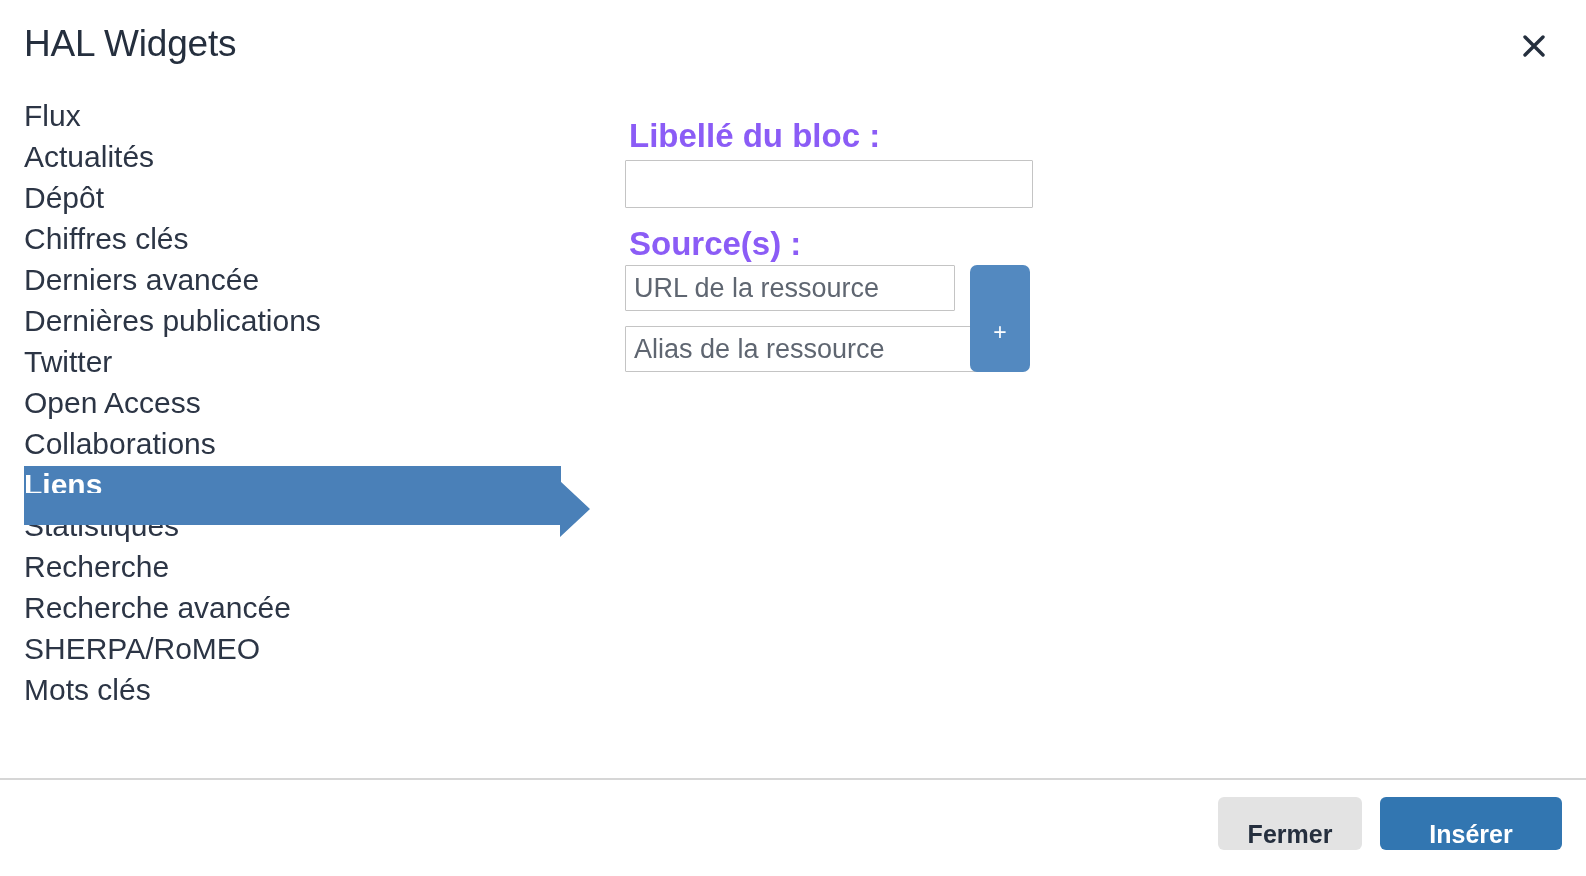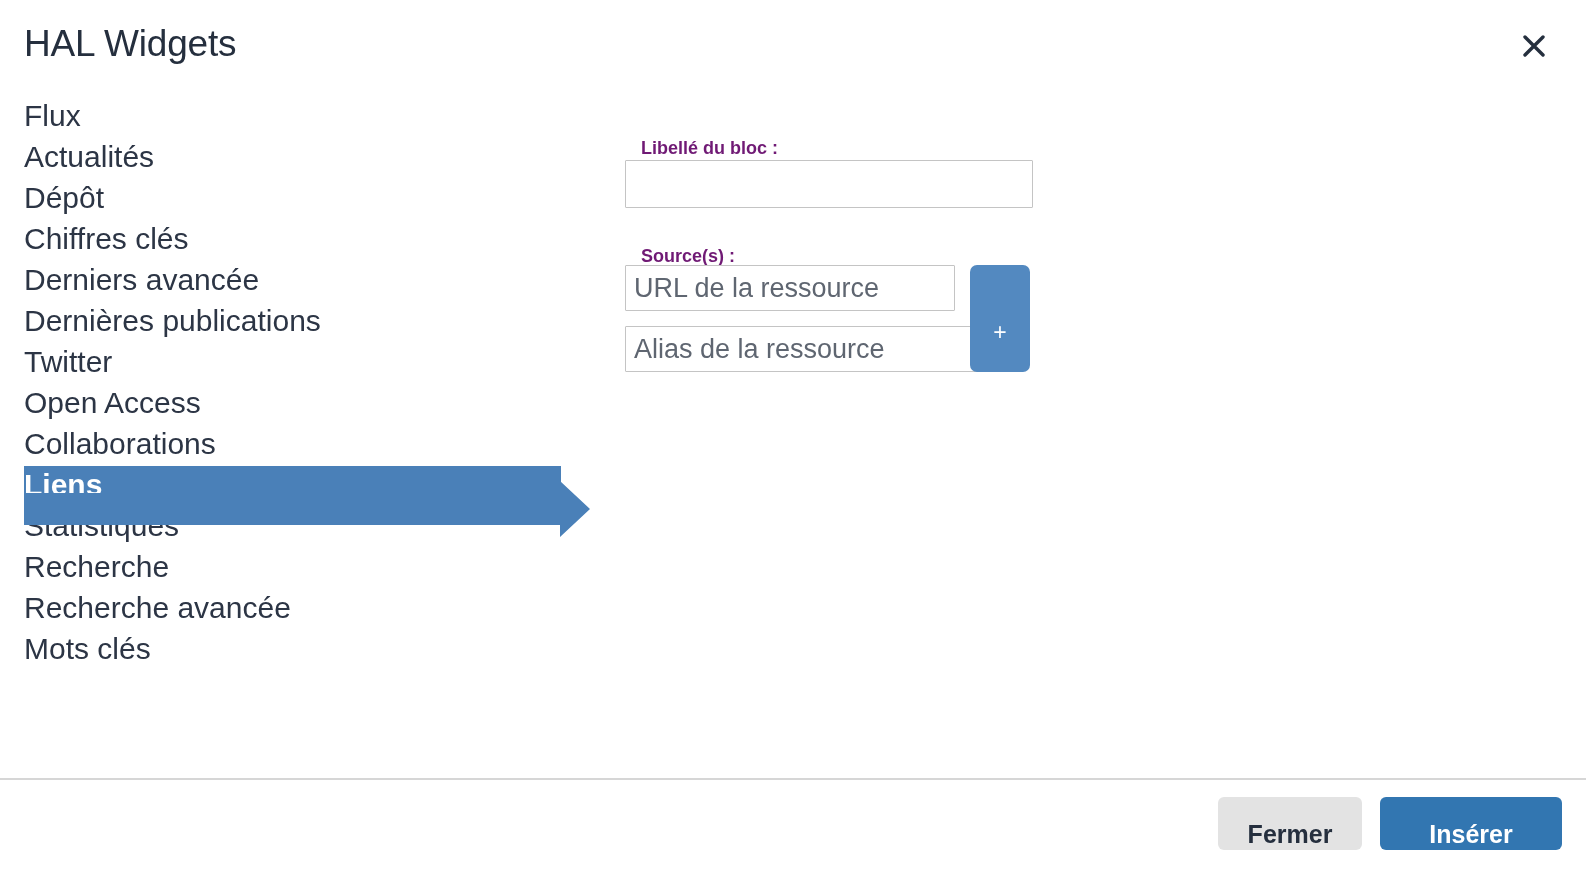--- a/index.html
+++ b/index.html
@@ -114,25 +114,25 @@
   }
 
   
   .form-panel {
     position: absolute;
     left: 625px;
     top: 0;
     width: 500px;
   }
   .field-label {
-    font-size: 18px;
+    font-size: 33px;
     font-weight: 700;
-    color: #701a75;
+    color: #8b5cf6;
     line-height: 32px;
-    margin: 16px;
+    margin: 4px;
     white-space: nowrap;
   }
   .label-bloc { position: absolute; left: 0; top: 21px; }
   .label-sources { position: absolute; left: 0; top: 129px; }
 
   .text-input {
     position: absolute;
     box-sizing: border-box;
     border: 1px solid #c4c4c4;
     border-radius: 1px;
@@ -251,20 +251,21 @@
       <li class="widget-item"><span class="item-label">Chiffres clés</span></li>
       <li class="widget-item"><span class="item-label">Derniers avancée</span></li>
       <li class="widget-item"><span class="item-label">Dernières publications</span></li>
       <li class="widget-item"><span class="item-label">Twitter</span></li>
       <li class="widget-item"><span class="item-label">Open Access</span></li>
       <li class="widget-item"><span class="item-label">Collaborations</span></li>
       <li class="widget-item is-selected"><span class="item-label">Liens</span></li>
       <li class="widget-item"><span class="item-label">Statistiques</span></li>
       <li class="widget-item"><span class="item-label">Recherche</span></li>
       <li class="widget-item"><span class="item-label">Recherche avancée</span></li>
+      <li class="widget-item"><span class="item-label">SHERPA/RoMEO</span></li>
       <li class="widget-item"><span class="item-label">Mots clés</span></li>
     </ul>
 
   <div class="annotation-arrow">
     <svg width="566" height="56" viewBox="0 0 566 56" aria-hidden="true">
       <polygon points="0,12 536,12 536,0 566,28 536,56 536,44 0,44" fill="#4a80b8"></polygon>
     </svg>
   </div>
 
   <div class="form-panel">

